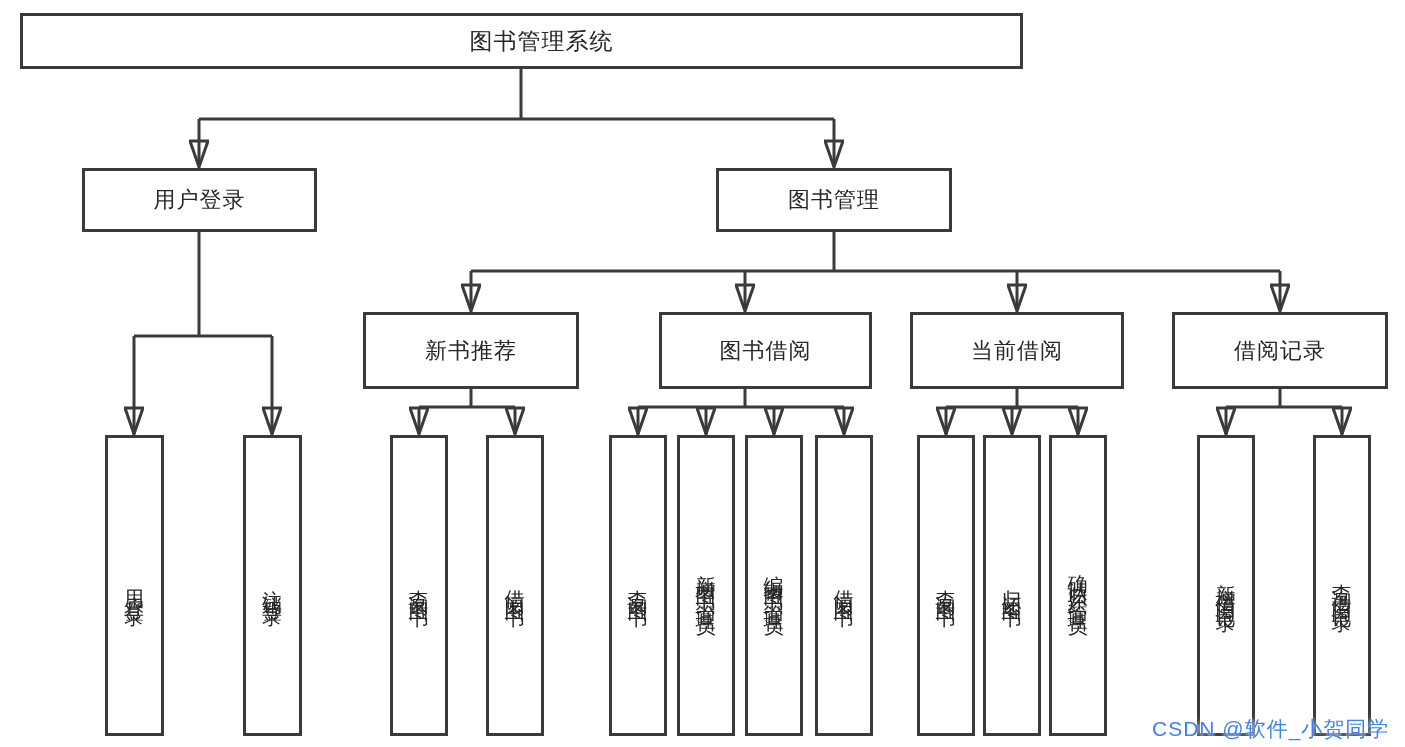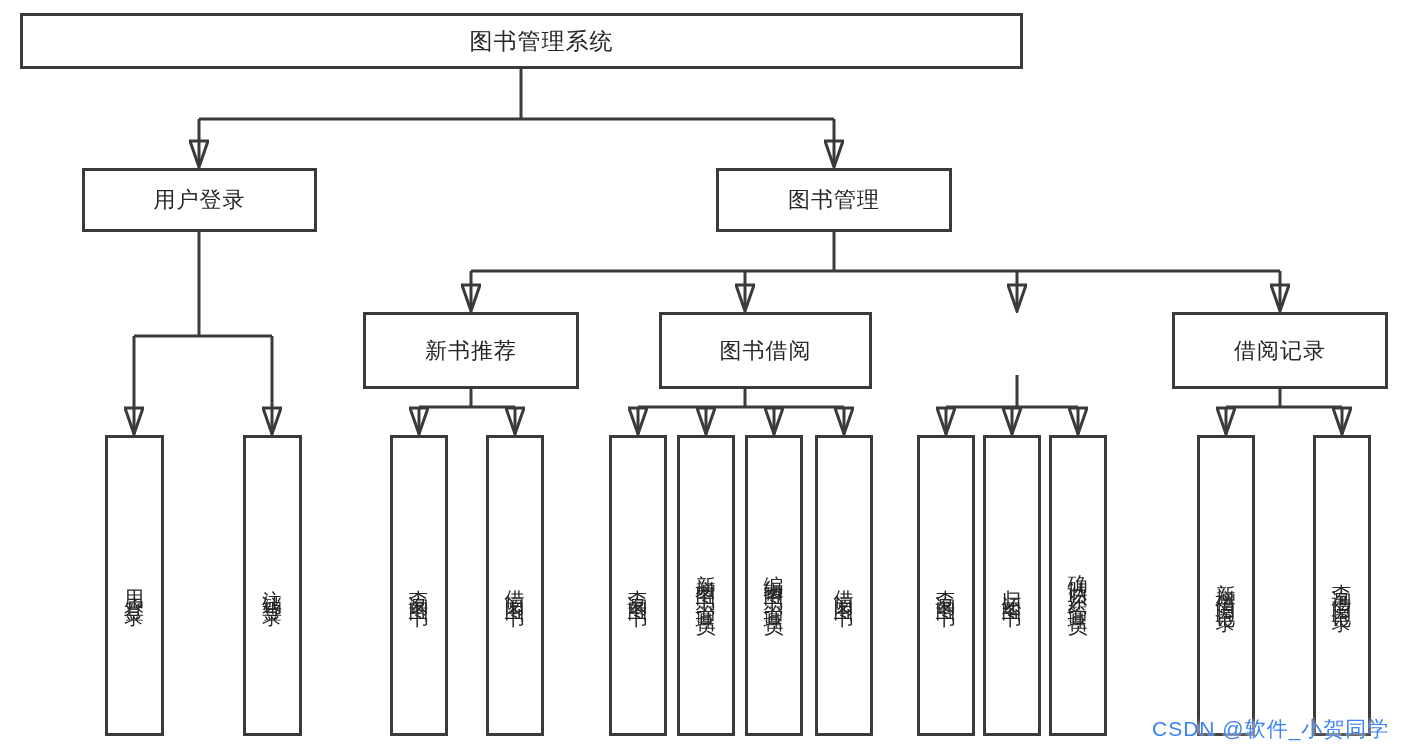--- a/index.html
+++ b/index.html
@@ -153,20 +153,23 @@
   <div class="node node-l2 node-book-management">
     <span class="lbl">图书管理</span>
   </div>
 
   <div class="node node-l3 node-new-book-recommend">
     <span class="lbl">新书推荐</span>
   </div>
   <div class="node node-l3 node-book-borrow">
     <span class="lbl">图书借阅</span>
   </div>
+  <div class="node node-l3 node-current-borrow">
+    <span class="lbl">当前借阅</span>
+  </div>
   <div class="node node-l3 node-borrow-record">
     <span class="lbl">借阅记录</span>
   </div>
 
   <div class="node leaf leaf-user-login">
     <span class="lbl">用户登录</span>
   </div>
   <div class="node leaf leaf-logout">
     <span class="lbl">注销登录</span>
   </div>

